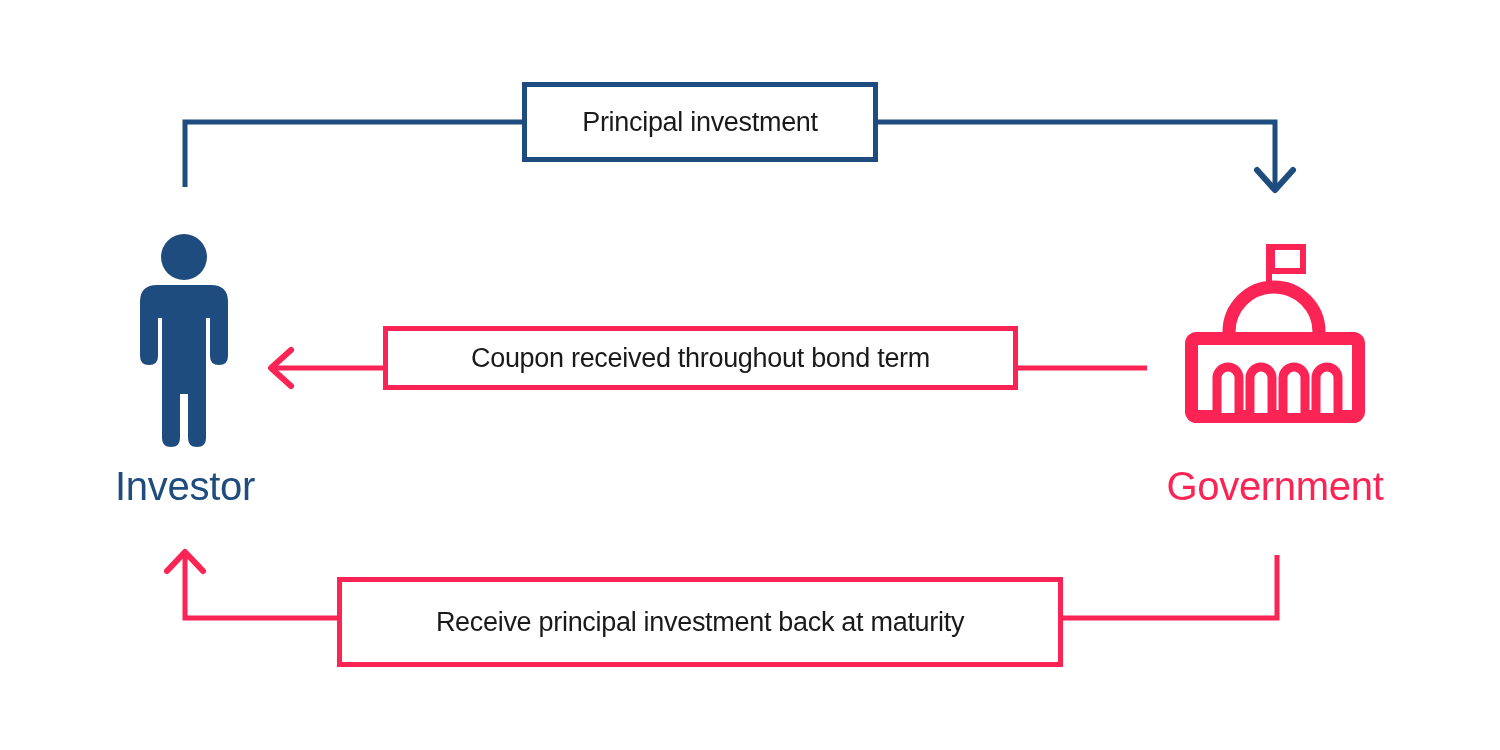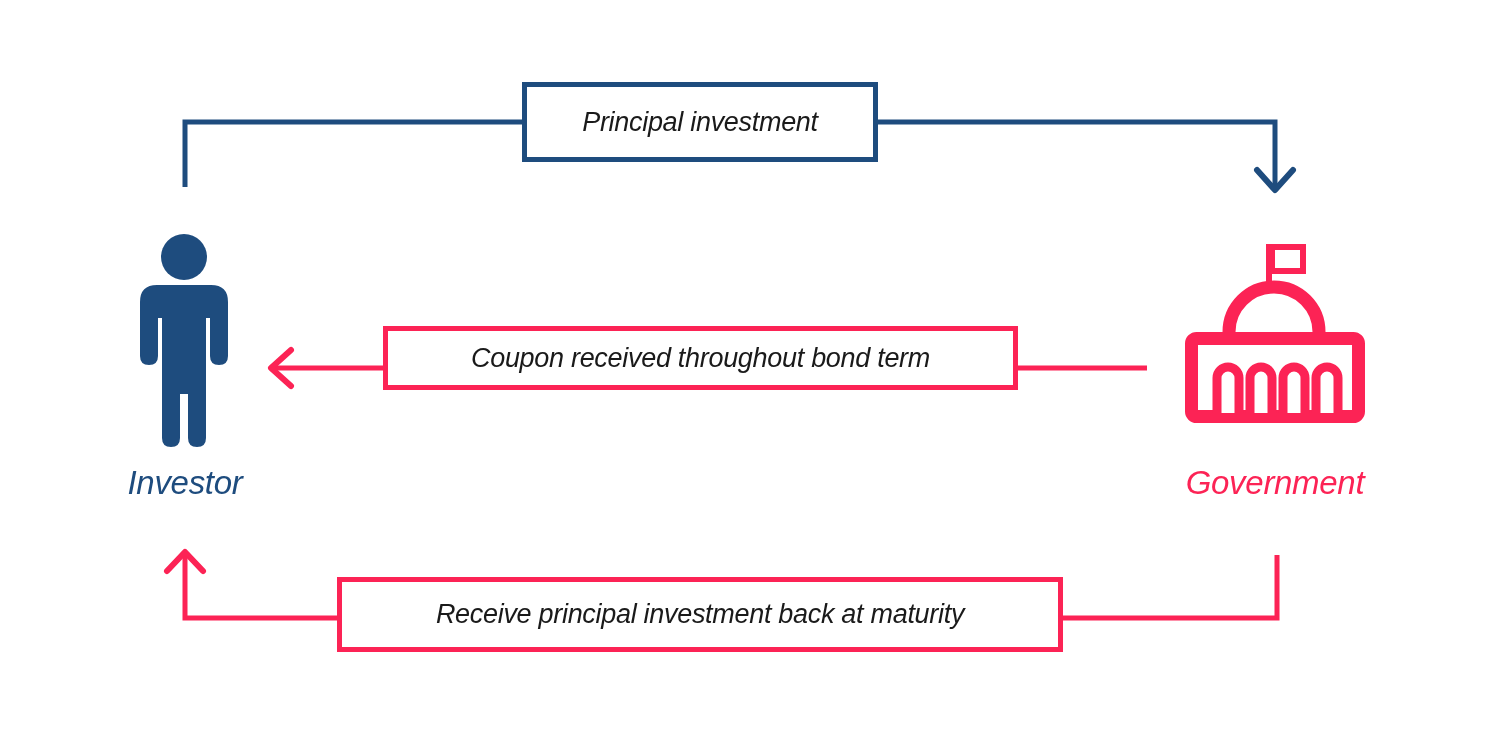--- a/index.html
+++ b/index.html
@@ -2,41 +2,40 @@
 <html style="--blue: #1E4C7E; --pink: #FC2355; --text: #1A1A1A;"><head>
 <meta charset="utf-8">
 <style>
   html,body { margin:0; padding:0; background:#ffffff; }
   .canvas {
     position:relative;
     width:1500px; height:750px;
     background:#ffffff;
     font-family:"Liberation Sans", sans-serif;
     overflow:hidden;
-    font-style:italic;
   }
   .arrow-layer {
     position:absolute; left:0; top:0; width:1500px; height:750px;
     z-index:1;
   }
   .flow-box {
     position:absolute; z-index:2;
     background:#ffffff;
     box-sizing:border-box;
     display:flex; align-items:center; justify-content:center;
     font-size:27px; letter-spacing:-0.3px;
     color:var(--text);
     white-space:nowrap;
   }
   .flow-box.blue { border:5px solid var(--blue); }
   .flow-box.pink { border:5px solid var(--pink); }
   .entity-icon { position:absolute; z-index:2; }
   .entity-label {
     position:absolute; z-index:2;
-    font-size:33px; letter-spacing:-0.3px;
+    font-size:40px; letter-spacing:-0.3px;
     text-align:center;
   }
   .entity-label.blue { color:var(--blue); }
   .entity-label.pink { color:var(--pink); }
 </style>
 </head>
 <body>
 
 <div class="canvas">
 
@@ -56,21 +55,21 @@
   </svg>
 
   <div class="flow-box blue" style="left:522px; top:82px; width:356px; height:80px;">
     <span>Principal investment</span>
   </div>
 
   <div class="flow-box pink" style="left:383px; top:326px; width:635px; height:64px;">
     <span>Coupon received throughout bond term</span>
   </div>
 
-  <div class="flow-box pink" style="left:337px; top:577px; width:726px; height:75px;">
+  <div class="flow-box pink" style="left:337px; top:577px; width:726px; height:90px;">
     <span>Receive principal investment back at maturity</span>
   </div>
 
   <svg class="entity-icon" style="left:122px; top:232px;" width="124" height="228" viewBox="0 0 124 228">
     <circle cx="62" cy="25" r="23" fill="#1E4C7E"></circle>
     <path d="M18,70 Q18,53 35,53 L89,53 Q106,53 106,70 L106,124 Q106,133 97,133 Q88,133 88,124 L88,86 L84,86 L84,150 L40,150 L40,86 L36,86 L36,124 Q36,133 27,133 Q18,133 18,124 Z" fill="#1E4C7E"></path>
     <path d="M40,90 L84,90 L84,206 Q84,215 75,215 Q66,215 66,206 L66,162 L58,162 L58,206 Q58,215 49,215 Q40,215 40,206 Z" fill="#1E4C7E"></path>
   </svg>
 
   <svg class="entity-icon" style="left:1180px; top:235px;" width="190" height="195" viewBox="0 0 190 195">

